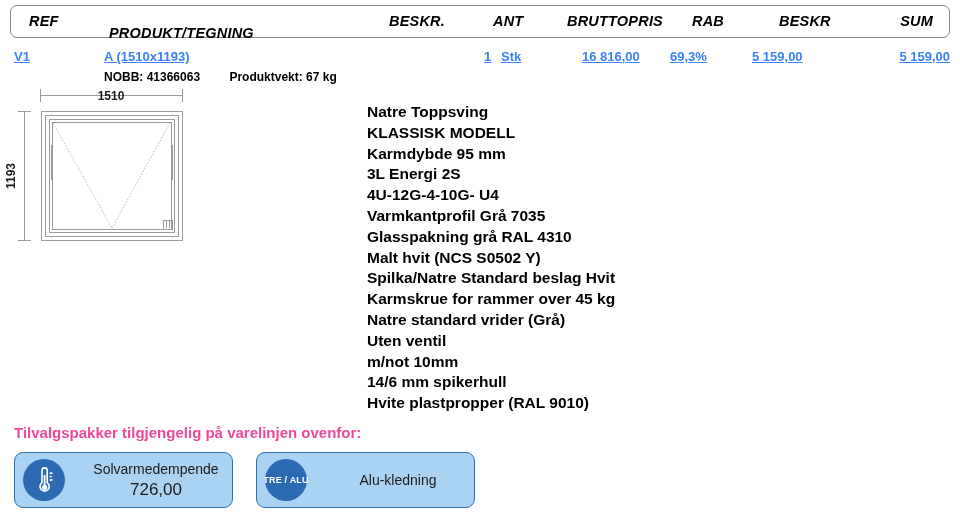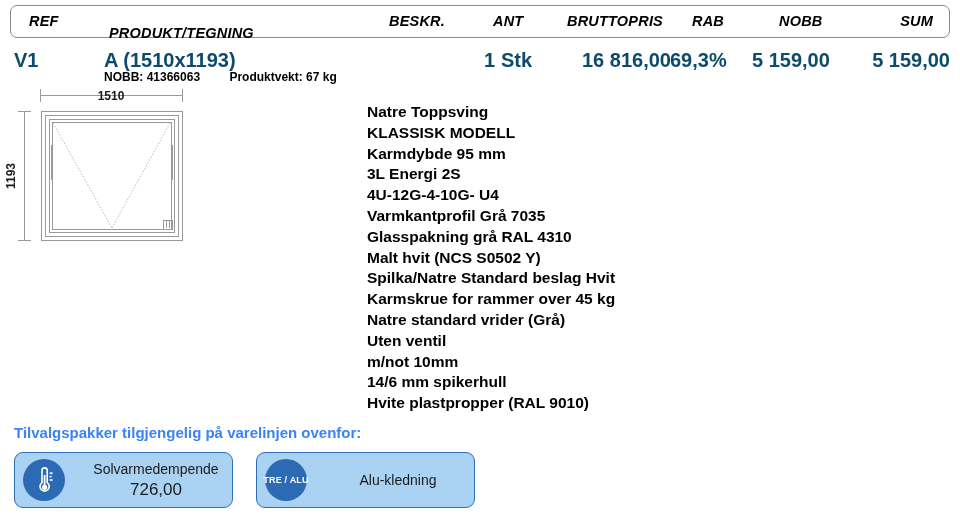--- a/index.html
+++ b/index.html
@@ -50,24 +50,25 @@
   
   .row-main {
     position: absolute;
     left: 0;
     top: 46px;
     width: 960px;
     height: 40px;
   }
   .row-main .cell {
     position: absolute;
-    font-size: 20px;
-    font-weight: bold;
-    white-space: nowrap;
-    color: #0c4a6e;
+    font-size: 13px;
+    font-weight: bold;
+    white-space: nowrap;
+    color: #3b82f6;
+    text-decoration: underline;
   }
   .c-ref     { left: 14px;  top: 3px; }
   .c-name    { left: 104px; top: 3px; }
   .c-ant-num { left: 484px; top: 3px; }
   .c-ant-unit{ left: 501px; top: 3px; }
   .c-brutto  { left: 582px; top: 3px; }
   .c-rab     { left: 670px; top: 3px; }
   .c-pris    { left: 752px; top: 3px; }
   .c-sum     { right: 10px; top: 3px; }
 
@@ -108,21 +109,21 @@
   }
 
   
   .upsell-title {
     position: absolute;
     left: 14px;
     top: 424px;
     font-size: 15px;
     font-weight: bold;
     white-space: nowrap;
-    color: #3b82f6;
+    color: #ec4899;
   }
   .cards {
     position: absolute;
     left: 14px;
     top: 452px;
     display: flex;
     gap: 23px;
   }
   .card {
     width: 219px;
@@ -176,21 +177,21 @@
 </head>
 <body>
 
 <div class="table-header">
   <span class="hcell h-ref">REF</span>
   <span class="hcell h-produkt">PRODUKT/TEGNING</span>
   <span class="hcell h-beskr">BESKR.</span>
   <span class="hcell h-ant">ANT</span>
   <span class="hcell h-brutto">BRUTTOPRIS</span>
   <span class="hcell h-rab">RAB</span>
-  <span class="hcell h-pris">NOBB</span>
+  <span class="hcell h-pris">BESKR</span>
   <span class="hcell h-sum">SUM</span>
 </div>
 
 <div class="row-main">
   <span class="cell c-ref">V1</span>
   <span class="cell c-name">A (1510x1193)</span>
   <span class="cell c-ant-num">1</span>
   <span class="cell c-ant-unit">Stk</span>
   <span class="cell c-brutto">16 816,00</span>
   <span class="cell c-rab">69,3%</span>

